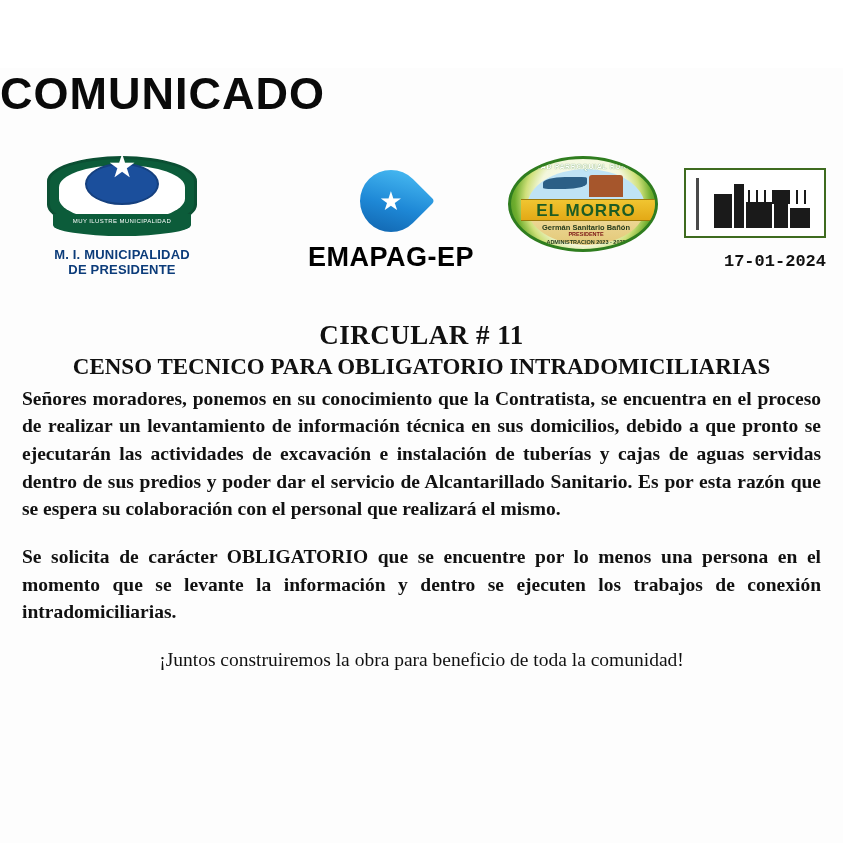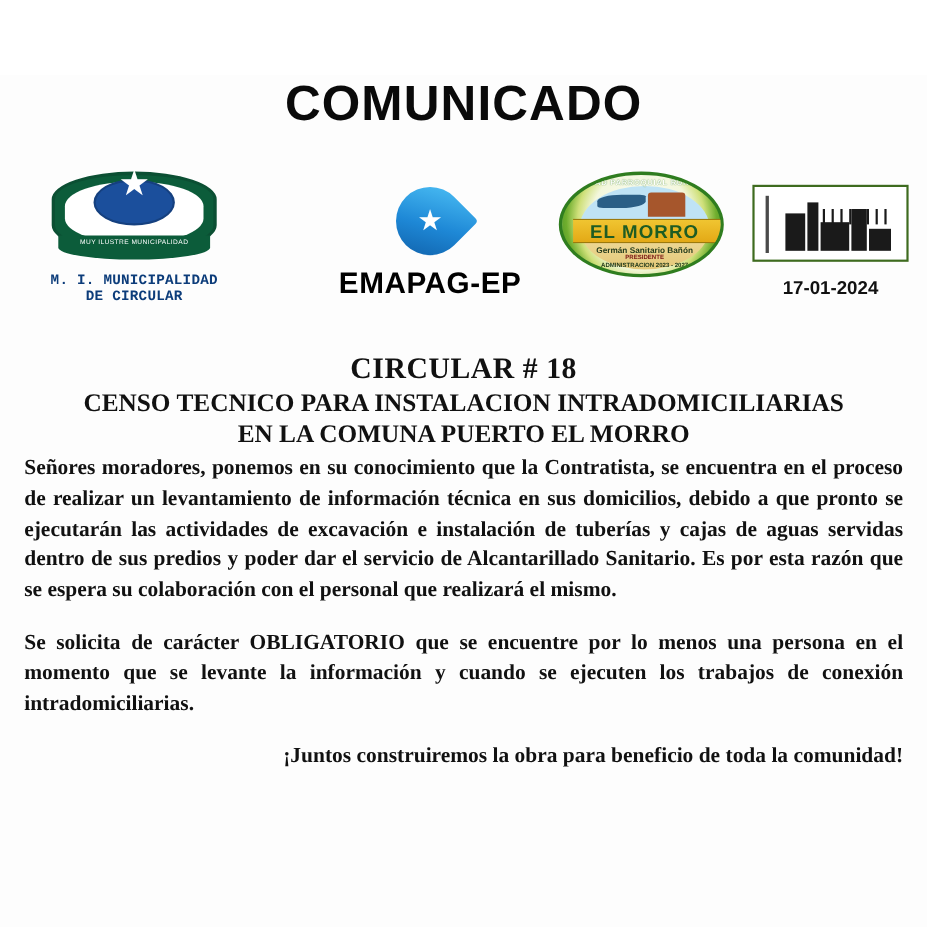--- a/index.html
+++ b/index.html
@@ -14,21 +14,21 @@
   }
   .page {
     position: relative;
     width: 843px;
     height: 843px;
     background: #fdfdfd;
   }
 
   
   .doc-title {
-    text-align: center;
+    text-align: left;
     font-family: "Liberation Sans", sans-serif;
     font-weight: bold;
     font-size: 45px;
     letter-spacing: 1px;
     color: #0a0a0a;
     margin-top: 68px;
   }
 
   
   .logo-row {
@@ -104,21 +104,21 @@
     position: absolute;
     left: 0; top: 4px;
     width: 138px;
     text-align: center;
     font-size: 6px;
     color: #ffffff;
     font-family: "Liberation Sans", sans-serif;
     letter-spacing: 0.4px;
   }
   .logo-caption {
-    font-family: Liberation Mono, monospace;
+    font-family: Liberation Sans, sans-serif;
     font-weight: bold;
     font-size: 13px;
     line-height: 1.15;
     color: #0c3c7a;
     margin-top: 4px;
     letter-spacing: 0.2px;
   }
 
   
   .logo-emapag {
@@ -271,22 +271,22 @@
   .sil-d { position:absolute; left:60px; bottom:0; width:14px; height:38px; background:#1a1a1a; }
   .sil-e { position:absolute; left:76px; bottom:0; width:20px; height:20px; background:#1a1a1a; }
   .sil-lines { position:absolute; left:34px; bottom:24px; width:62px; height:14px; }
   .sil-lines span { position:absolute; top:0; width:2px; height:14px; background:#1a1a1a; }
 
   .doc-date {
     position: absolute;
     left: 684px;
     top: 96px;
     width: 142px;
-    text-align: center;
-    font-family: Liberation Sans, sans-serif;
+    text-align: right;
+    font-family: Liberation Mono, monospace;
     font-weight: bold;
     font-size: 17px;
     color: #111111;
   }
 
   
   .heading-block {
     text-align: center;
     margin-top: 14px;
   }
@@ -311,22 +311,22 @@
   
   .body-block {
     margin: 4px 22px 0 22px;
     font-size: 19.5px;
     font-weight: bold;
     line-height: 1.42;
     text-align: justify;
   }
   .body-block p { margin: 0 0 20px 0; }
   .closing {
-    text-align: right;
-    font-weight: bold;
+    text-align: center;
+    font-weight: normal;
     font-size: 19.5px;
     margin-top: 6px;
   }
 </style>
 </head>
 <body>
 
 <div class="page">
 
   <div class="doc-title">COMUNICADO</div>
@@ -340,21 +340,21 @@
         <div class="crest-blue"></div>
         <div class="crest-star">
           <span class="star-glyph">★</span>
         </div>
         <div class="crest-ribbon">
           <div class="crest-ribbon-text">MUY ILUSTRE MUNICIPALIDAD</div>
         </div>
       </div>
       <div class="logo-caption">
         <div>M. I. MUNICIPALIDAD</div>
-        <div>DE CIRCULAR</div>
+        <div>DE PRESIDENTE</div>
       </div>
     </div>
 
     <div class="logo-emapag">
       <div class="drop">
         <div class="drop-shape"></div>
         <div class="drop-star">★</div>
       </div>
       <div class="emapag-text">EMAPAG-EP</div>
     </div>
@@ -392,26 +392,25 @@
           <span style="left:48px"></span>
             <span style="left:56px"></span>
         </span>
       </div>
     </div>
 
     <div class="doc-date">17-01-2024</div>
   </div>
 
   <div class="heading-block">
-    <div class="circular">CIRCULAR # 18</div>
+    <div class="circular">CIRCULAR # 11</div>
     <div class="subject">
-      <div>CENSO TECNICO PARA INSTALACION INTRADOMICILIARIAS</div>
-      <div>EN LA COMUNA PUERTO EL MORRO</div>
+      <div>CENSO TECNICO PARA OBLIGATORIO INTRADOMICILIARIAS</div>
     </div>
   </div>
 
   <div class="body-block">
     <p>Señores moradores, ponemos en su conocimiento que la Contratista, se encuentra en el proceso de realizar un levantamiento de información técnica en sus domicilios, debido a que pronto se ejecutarán las actividades de excavación e instalación de tuberías y cajas de aguas servidas dentro de sus predios y poder dar el servicio de Alcantarillado Sanitario. Es por esta razón que se espera su colaboración con el personal que realizará el mismo.</p>
-    <p>Se solicita de carácter OBLIGATORIO que se encuentre por lo menos una persona en el momento que se levante la información y cuando se ejecuten los trabajos de conexión intradomiciliarias.</p>
+    <p>Se solicita de carácter OBLIGATORIO que se encuentre por lo menos una persona en el momento que se levante la información y dentro se ejecuten los trabajos de conexión intradomiciliarias.</p>
     <div class="closing">¡Juntos construiremos la obra para beneficio de toda la comunidad!</div>
   </div>
 
 </div>
 
 </body></html>

